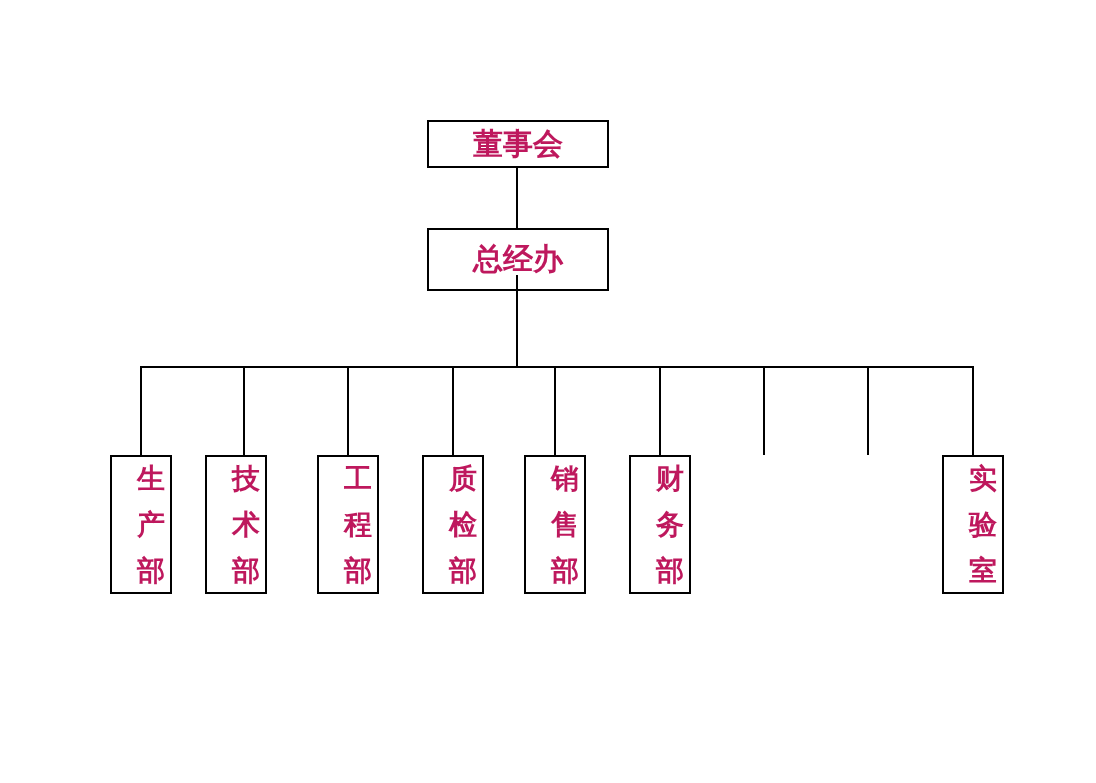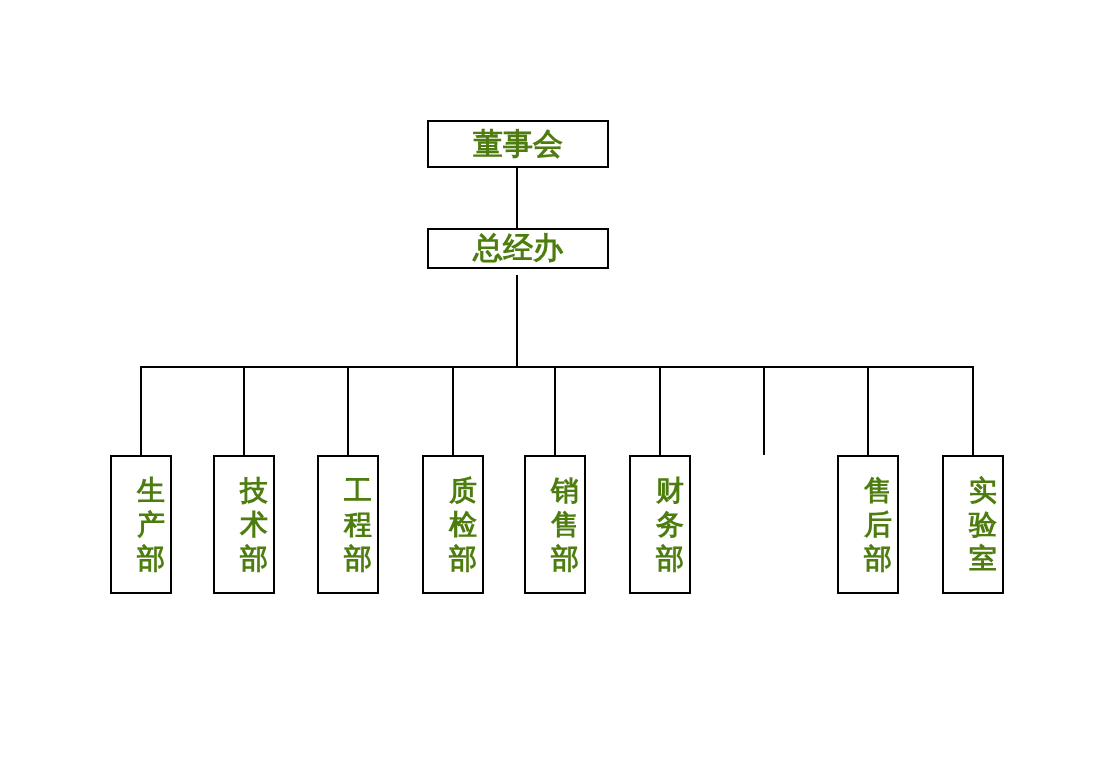--- a/index.html
+++ b/index.html
@@ -6,51 +6,51 @@
     margin: 0;
     padding: 0;
     background: #ffffff;
   }
   #canvas {
     position: relative;
     width: 1096px;
     height: 783px;
     background: #ffffff;
     font-family: "Liberation Serif", "DejaVu Serif", serif;
-    color: #4d7c0f;
+    color: #be185d;
     overflow: hidden;
   }
   .node {
     position: absolute;
     box-sizing: border-box;
     border: 2px solid #000000;
     background: #ffffff;
     display: flex;
     align-items: center;
     justify-content: center;
   }
   .top-node {
     left: 427px;
     width: 182px;
     height: 48px;
     font-size: 30px;
     font-weight: bold;
   }
   #root-node  { top: 120px; }
-  #office-node { top: 228px; height: 41px; }
+  #office-node { top: 228px; height: 63px; }
   .dept-node {
     top: 455px;
     width: 62px;
     height: 139px;
     font-size: 28px;
     font-weight: bold;
   }
   .dept-label {
     width: 1em;
-    line-height: 34px;
+    line-height: 46px;
     word-break: break-all;
     text-align: center;
     margin-left: 20px;
   }
   .connector {
     position: absolute;
     background: #000000;
   }
   .v-line { width: 2px; }
   .h-line { height: 2px; }
@@ -84,35 +84,32 @@
   <div class="connector v-line drop" style="left:452px"></div>
   <div class="connector v-line drop" style="left:554px"></div>
   <div class="connector v-line drop" style="left:659px"></div>
   <div class="connector v-line drop" style="left:763px"></div>
   <div class="connector v-line drop" style="left:867px"></div>
   <div class="connector v-line drop" style="left:972px"></div>
 
   <div class="node dept-node" style="left:110px">
     <div class="dept-label">生产部</div>
   </div>
-  <div class="node dept-node" style="left:213px">
+  <div class="node dept-node" style="left:205px">
     <div class="dept-label">技术部</div>
   </div>
   <div class="node dept-node" style="left:422px">
     <div class="dept-label">质检部</div>
   </div>
   <div class="node dept-node" style="left:317px">
     <div class="dept-label">工程部</div>
   </div>
   <div class="node dept-node" style="left:629px">
     <div class="dept-label">财务部</div>
   </div>
   <div class="node dept-node" style="left:524px">
     <div class="dept-label">销售部</div>
   </div>
-  <div class="node dept-node" style="left:837px">
-    <div class="dept-label">售后部</div>
-  </div>
   <div class="node dept-node" style="left:942px">
     <div class="dept-label">实验室</div>
   </div>
 
 </div>
 
 </body></html>

